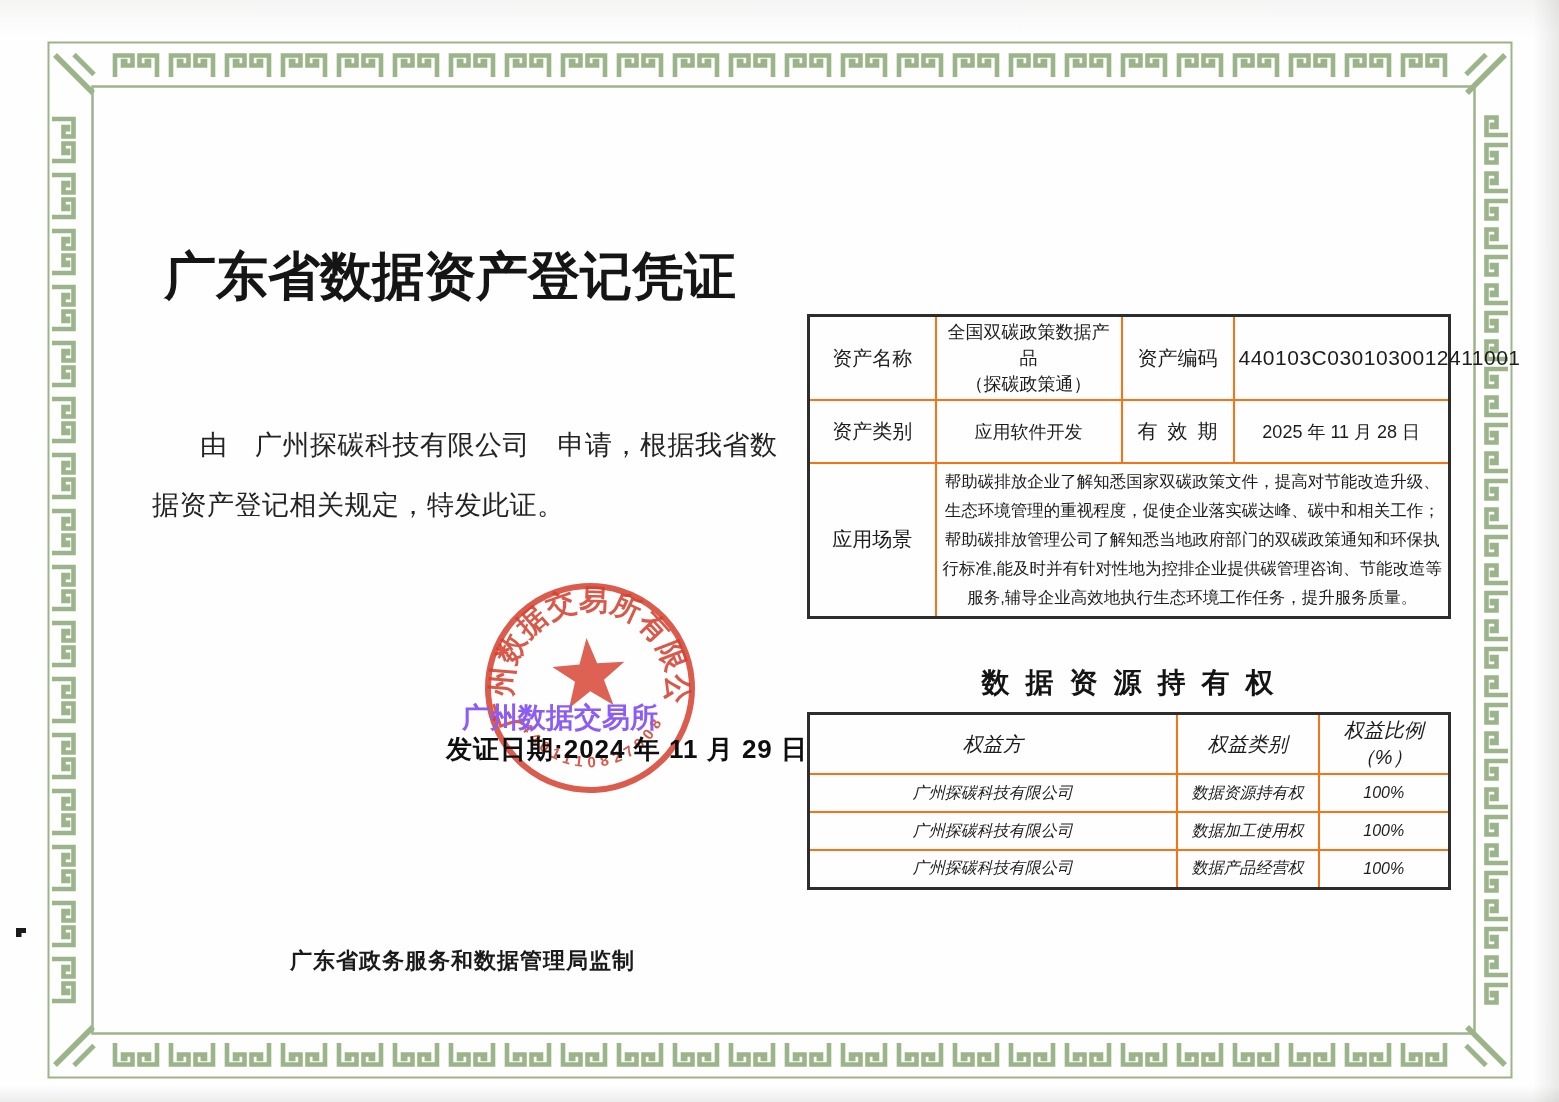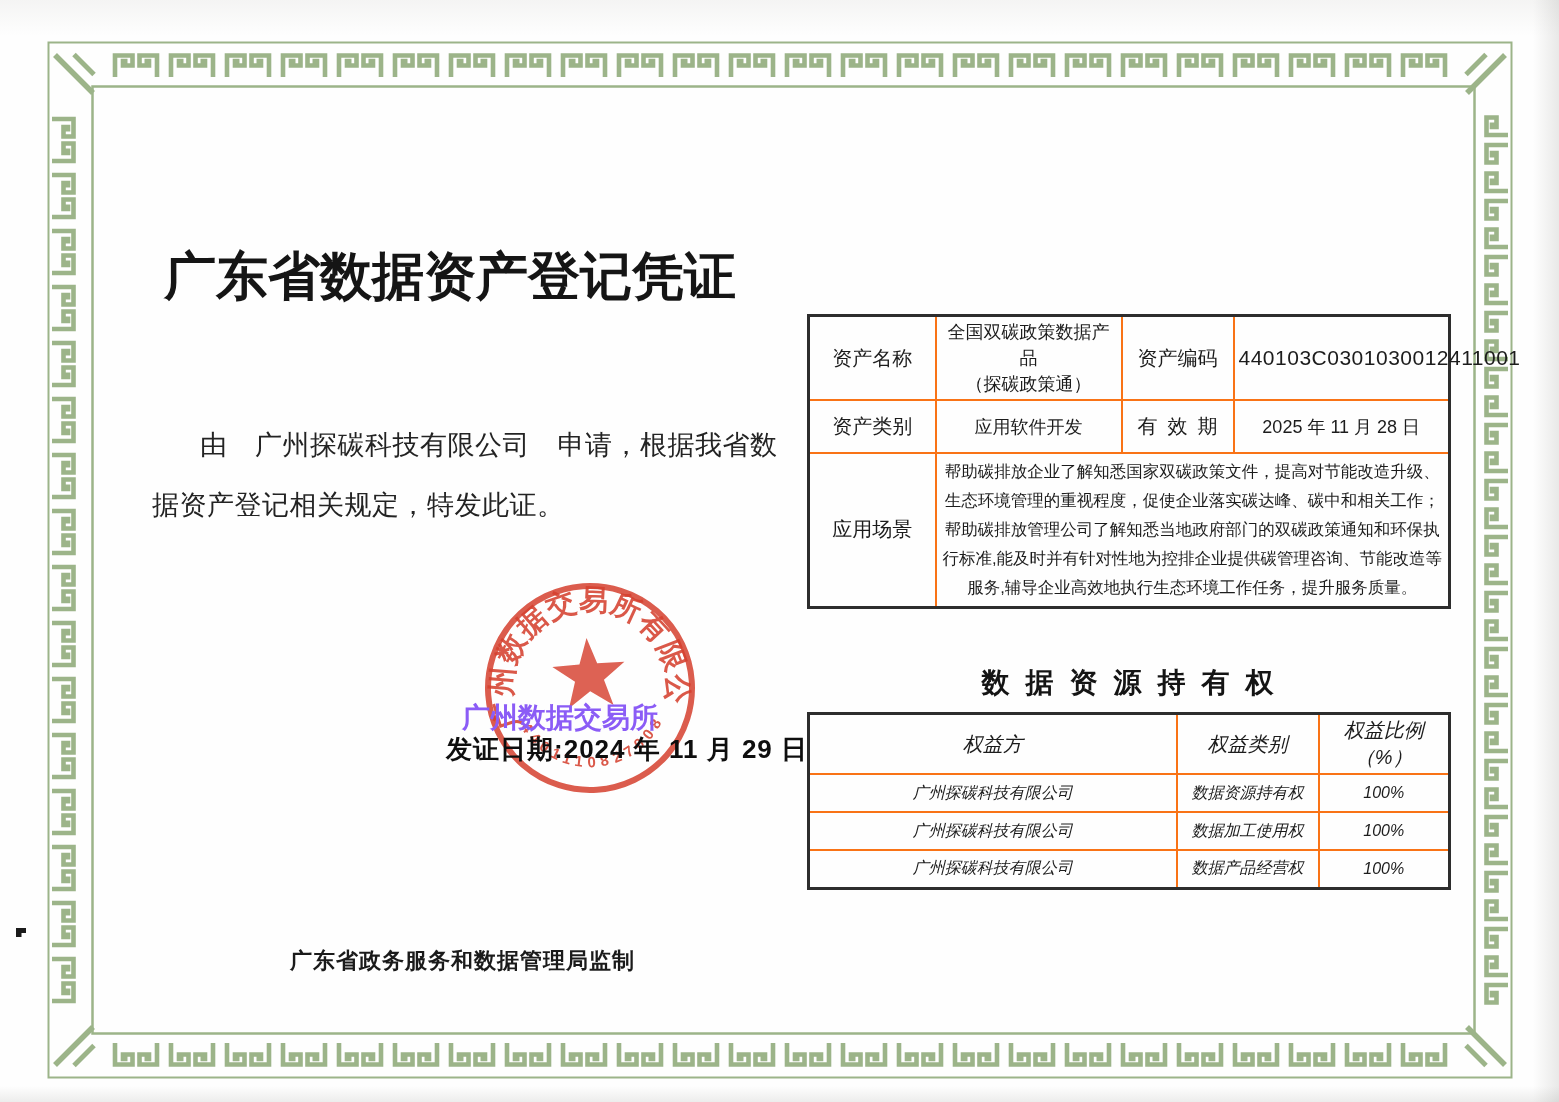--- a/index.html
+++ b/index.html
@@ -281,21 +281,21 @@
     <tbody>
         <tr style="height:57px">
       <td class="lbl">资产名称</td>
       <td class="val">
         <div class="name-line">全国双碳政策数据产品</div>
         <div class="name-line">（探碳政策通）</div>
       </td>
       <td class="lbl">资产编码</td>
       <td class="val code">440103C0301030012411001</td>
     </tr>
-    <tr style="height:53px">
+    <tr style="height:63px">
       <td class="lbl">资产类别</td>
       <td class="val">应用软件开发</td>
       <td class="lbl spread">有效期</td>
       <td class="val">2025 年 11 月 28 日</td>
     </tr>
     <tr style="height:154px">
       <td class="lbl">应用场景</td>
       <td class="scenario" colspan="3">帮助碳排放企业了解知悉国家双碳政策文件，提高对节能改造升级、生态环境管理的重视程度，促使企业落实碳达峰、碳中和相关工作；帮助碳排放管理公司了解知悉当地政府部门的双碳政策通知和环保执行标准,能及时并有针对性地为控排企业提供碳管理咨询、节能改造等服务,辅导企业高效地执行生态环境工作任务，提升服务质量。</td>
     </tr>
   </tbody>

